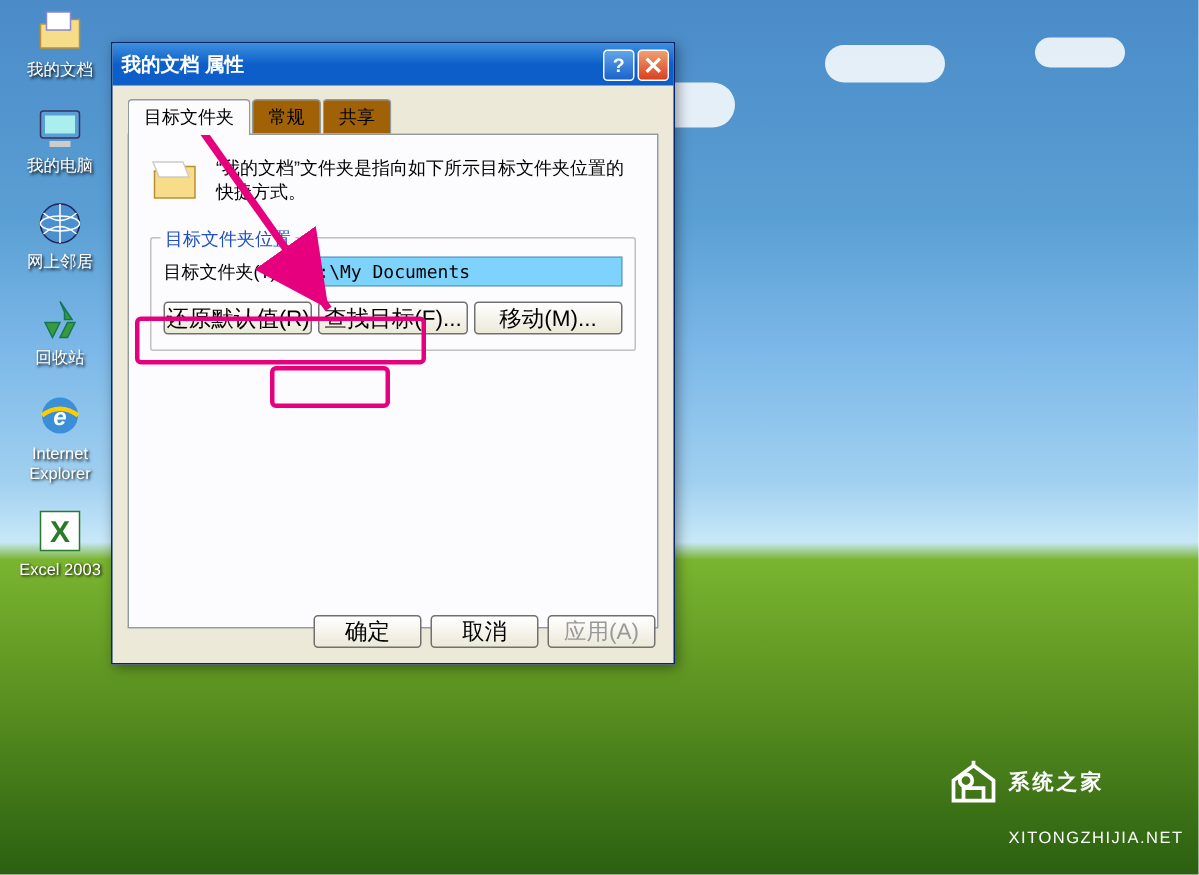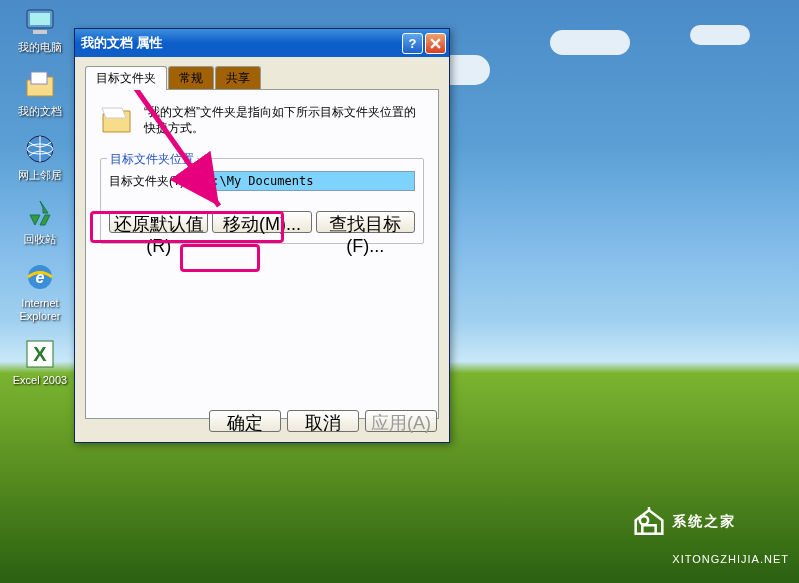--- a/index.html
+++ b/index.html
@@ -61,32 +61,32 @@
   height: 330px; padding: 14px; position: relative;
 }
 
 .info-row { display: flex; gap: 10px; margin-bottom: 20px; }
 .info-icon { width: 34px; height: 34px; }
 .info-text { flex: 1; font-size: 12px; line-height: 16px; }
 
 .groupbox { border: 1px solid #c0c0c0; border-radius: 2px; padding: 12px 8px 10px; position: relative; margin-top: 20px; }
 .grouplegend { position: absolute; top: -8px; left: 6px; background: #fcfcfe; padding: 0 3px; color: #2050c0; font-size: 12px; }
 
-.field-row { display: flex; align-items: center; margin-bottom: 20px; }
+.field-row { display: flex; align-items: center; margin-bottom: 10px; }
 .field-label { width: 92px; font-size: 12px; }
 .field-input {
   flex: 1; height: 20px; border: 1px solid #7f9db9;
   padding: 1px 3px; font-family: monospace, "SimSun"; font-size: 12px;
   background: #7dd3fc;
 }
 .btn-row { display: flex; gap: 4px; }
 .btn {
   flex: 1; height: 22px; border: 1px solid #707070;
   background: linear-gradient(to bottom, #fff, #ece9d8);
-  border-radius: 3px; font-size: 18px; cursor: pointer;
+  border-radius: 3px; font-size: 15px; cursor: pointer;
 }
 
 .bottom-btns { position: absolute; bottom: 10px; right: 12px; display: flex; gap: 6px; }
 .bottom-btns .btn { width: 72px; flex: none; }
 .btn.disabled { color: #999; }
 
 .highlight-box {
   position: absolute; border: 3px solid #e6007e; border-radius: 4px;
   pointer-events: none;
 }
@@ -106,34 +106,34 @@
 <div class="clouds">
   <div class="cloud c1"></div>
     <div class="cloud c2"></div>
     <div class="cloud c3"></div>
 </div>
 
 <div class="desktop-icons">
   <div class="icon-col" id="col1"><div class="desktop-icon">
         <div class="ico">
           <svg width="34" height="34">
+            <path d="M4 12 L12 12 L15 9 L30 9 L30 28 L4 28 Z" fill="#f7dc8a" stroke="#c09030"></path>
+            <rect x="8" y="4" width="16" height="12" fill="#fff" stroke="#88c"></rect>
+          </svg>
+        </div>
+        <div class="lbl">我的文档</div>
+      </div><div class="desktop-icon">
+        <div class="ico">
+          <svg width="34" height="34">
             <rect x="4" y="6" width="26" height="18" rx="2" fill="#5a9fd4" stroke="#336"></rect>
             <rect x="7" y="9" width="20" height="12" fill="#aee"></rect>
             <rect x="10" y="26" width="14" height="4" fill="#ccc"></rect>
           </svg>
         </div>
         <div class="lbl">我的电脑</div>
-      </div><div class="desktop-icon">
-        <div class="ico">
-          <svg width="34" height="34">
-            <path d="M4 12 L12 12 L15 9 L30 9 L30 28 L4 28 Z" fill="#f7dc8a" stroke="#c09030"></path>
-            <rect x="8" y="4" width="16" height="12" fill="#fff" stroke="#88c"></rect>
-          </svg>
-        </div>
-        <div class="lbl">我的文档</div>
       </div><div class="desktop-icon">
         <div class="ico">
           <svg width="34" height="34">
             <circle cx="17" cy="17" r="13" fill="#4a90d0" stroke="#225"></circle>
             <ellipse cx="17" cy="17" rx="13" ry="5" fill="none" stroke="#fff"></ellipse>
             <path d="M17 4 L17 30 M6 10 Q17 20 28 10 M6 24 Q17 14 28 24" stroke="#fff" fill="none"></path>
           </svg>
         </div>
         <div class="lbl">网上邻居</div>
       </div><div class="desktop-icon">
@@ -208,22 +208,22 @@
       </div>
 
       <div class="groupbox">
         <div class="grouplegend">目标文件夹位置</div>
         <div class="field-row">
           <div class="field-label"><span>目标文件夹(T):</span></div>
           <input type="text" class="field-input" value="D:\My Documents" style="">
         </div>
         <div class="btn-row">
           <button class="btn"><span>还原默认值(R)</span></button>
+          <button class="btn"><span>查找目标(F)...</span></button>
           <button class="btn"><span>移动(M)...</span></button>
-          <button class="btn"><span>查找目标(F)...</span></button>
         </div>
       </div>
     </div>
     <div class="bottom-btns">
       <button class="btn">确定</button>
       <button class="btn">取消</button>
       <button class="btn disabled">应用(A)</button>
     </div>
   </div>
 </div>

